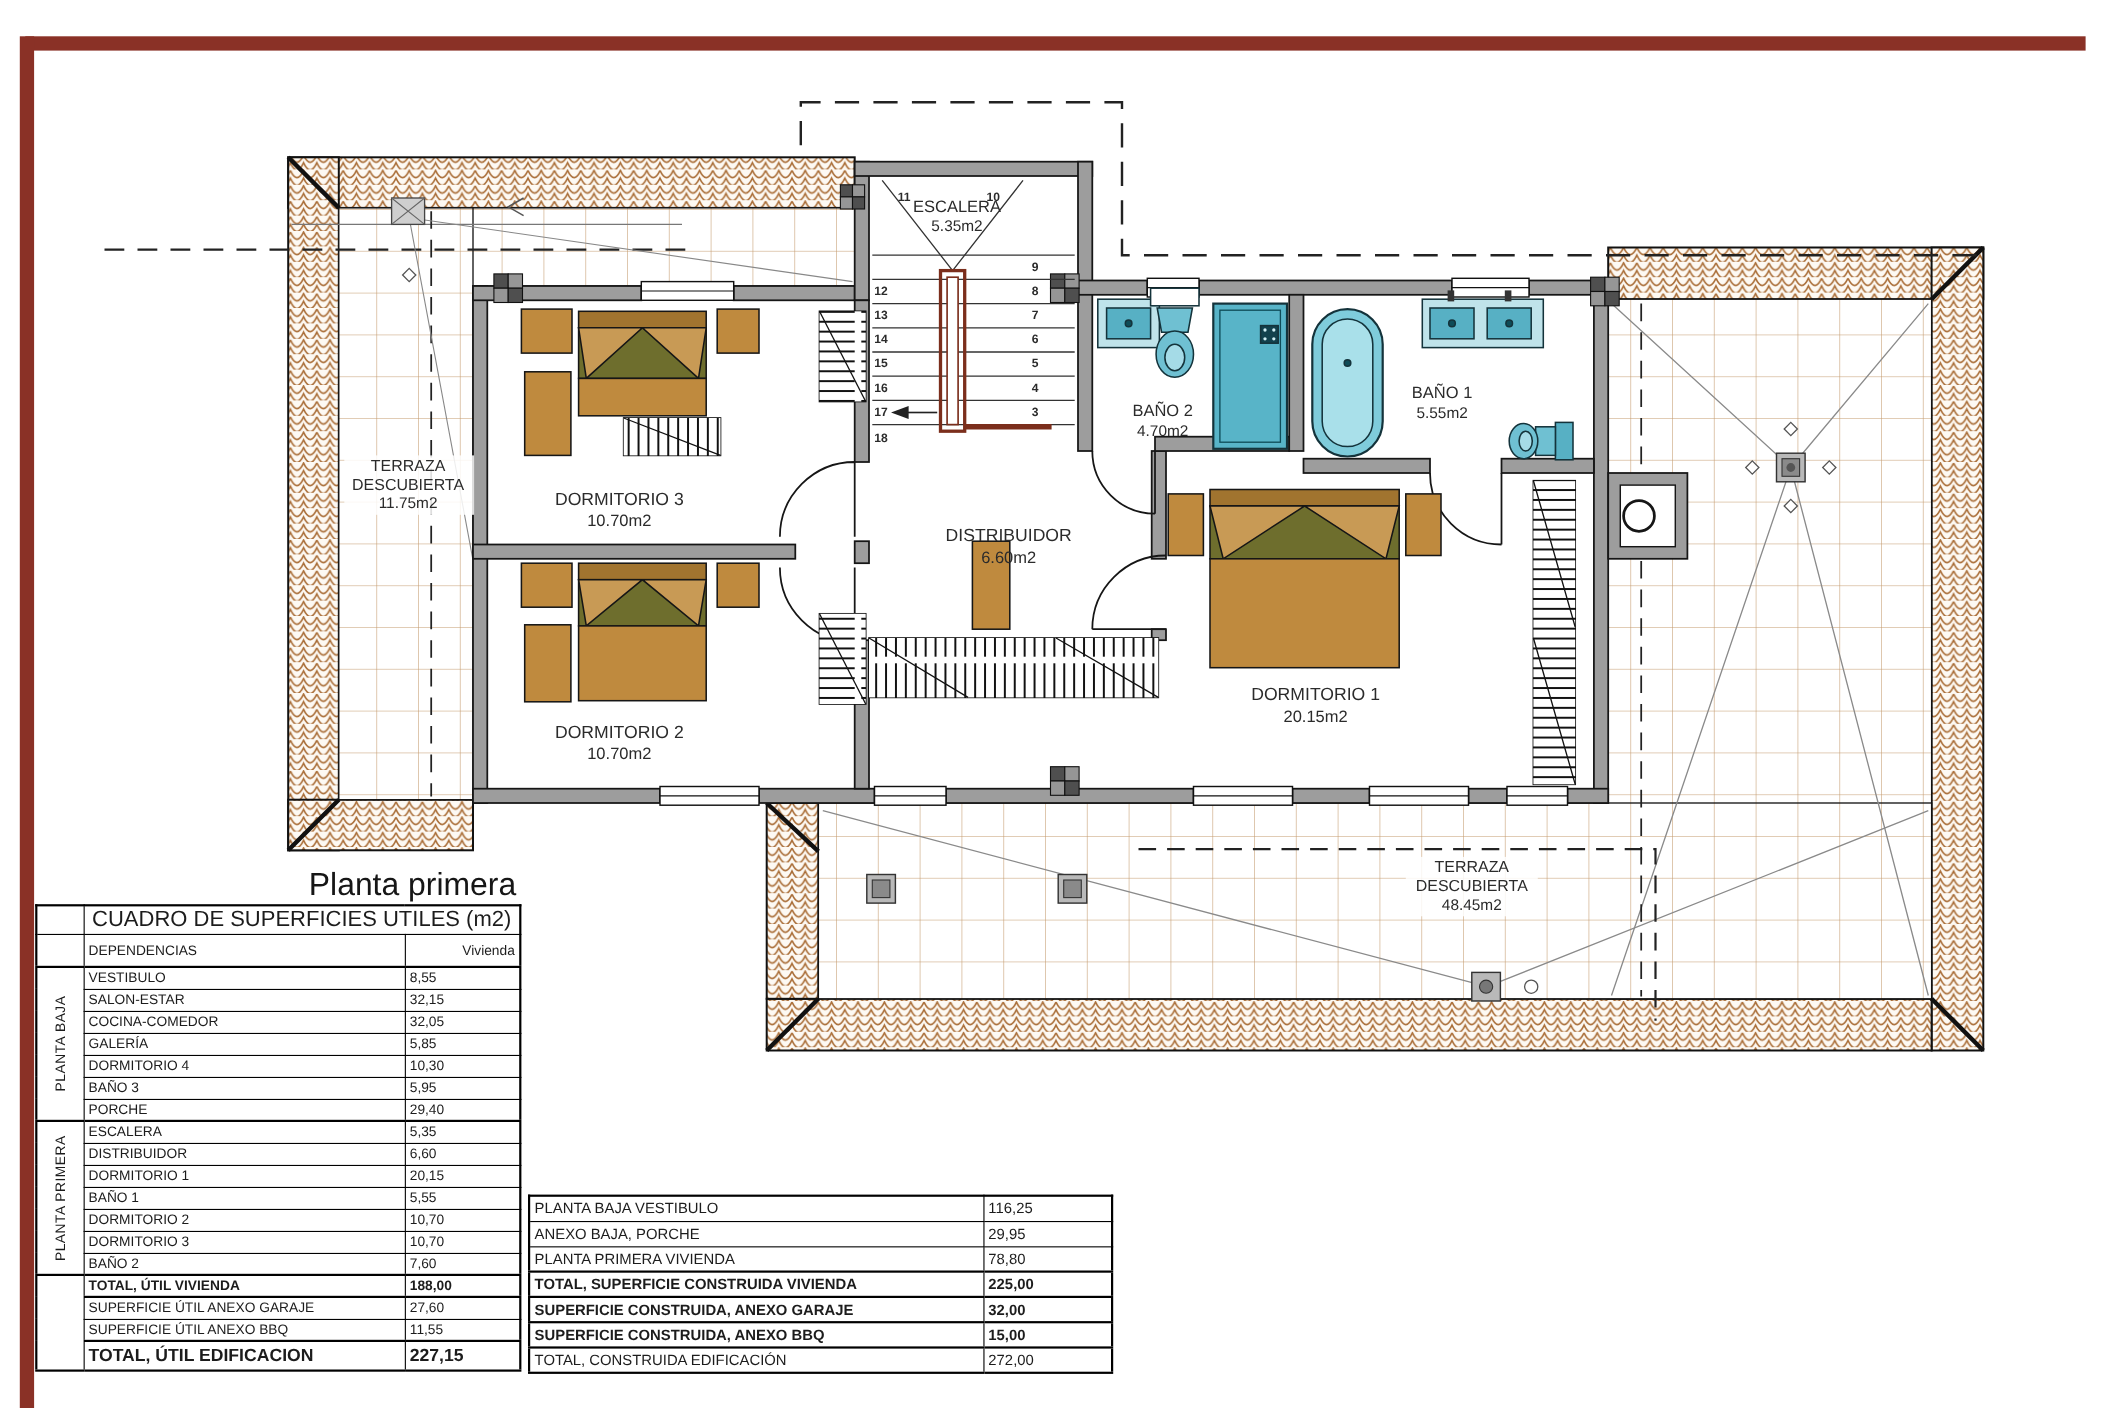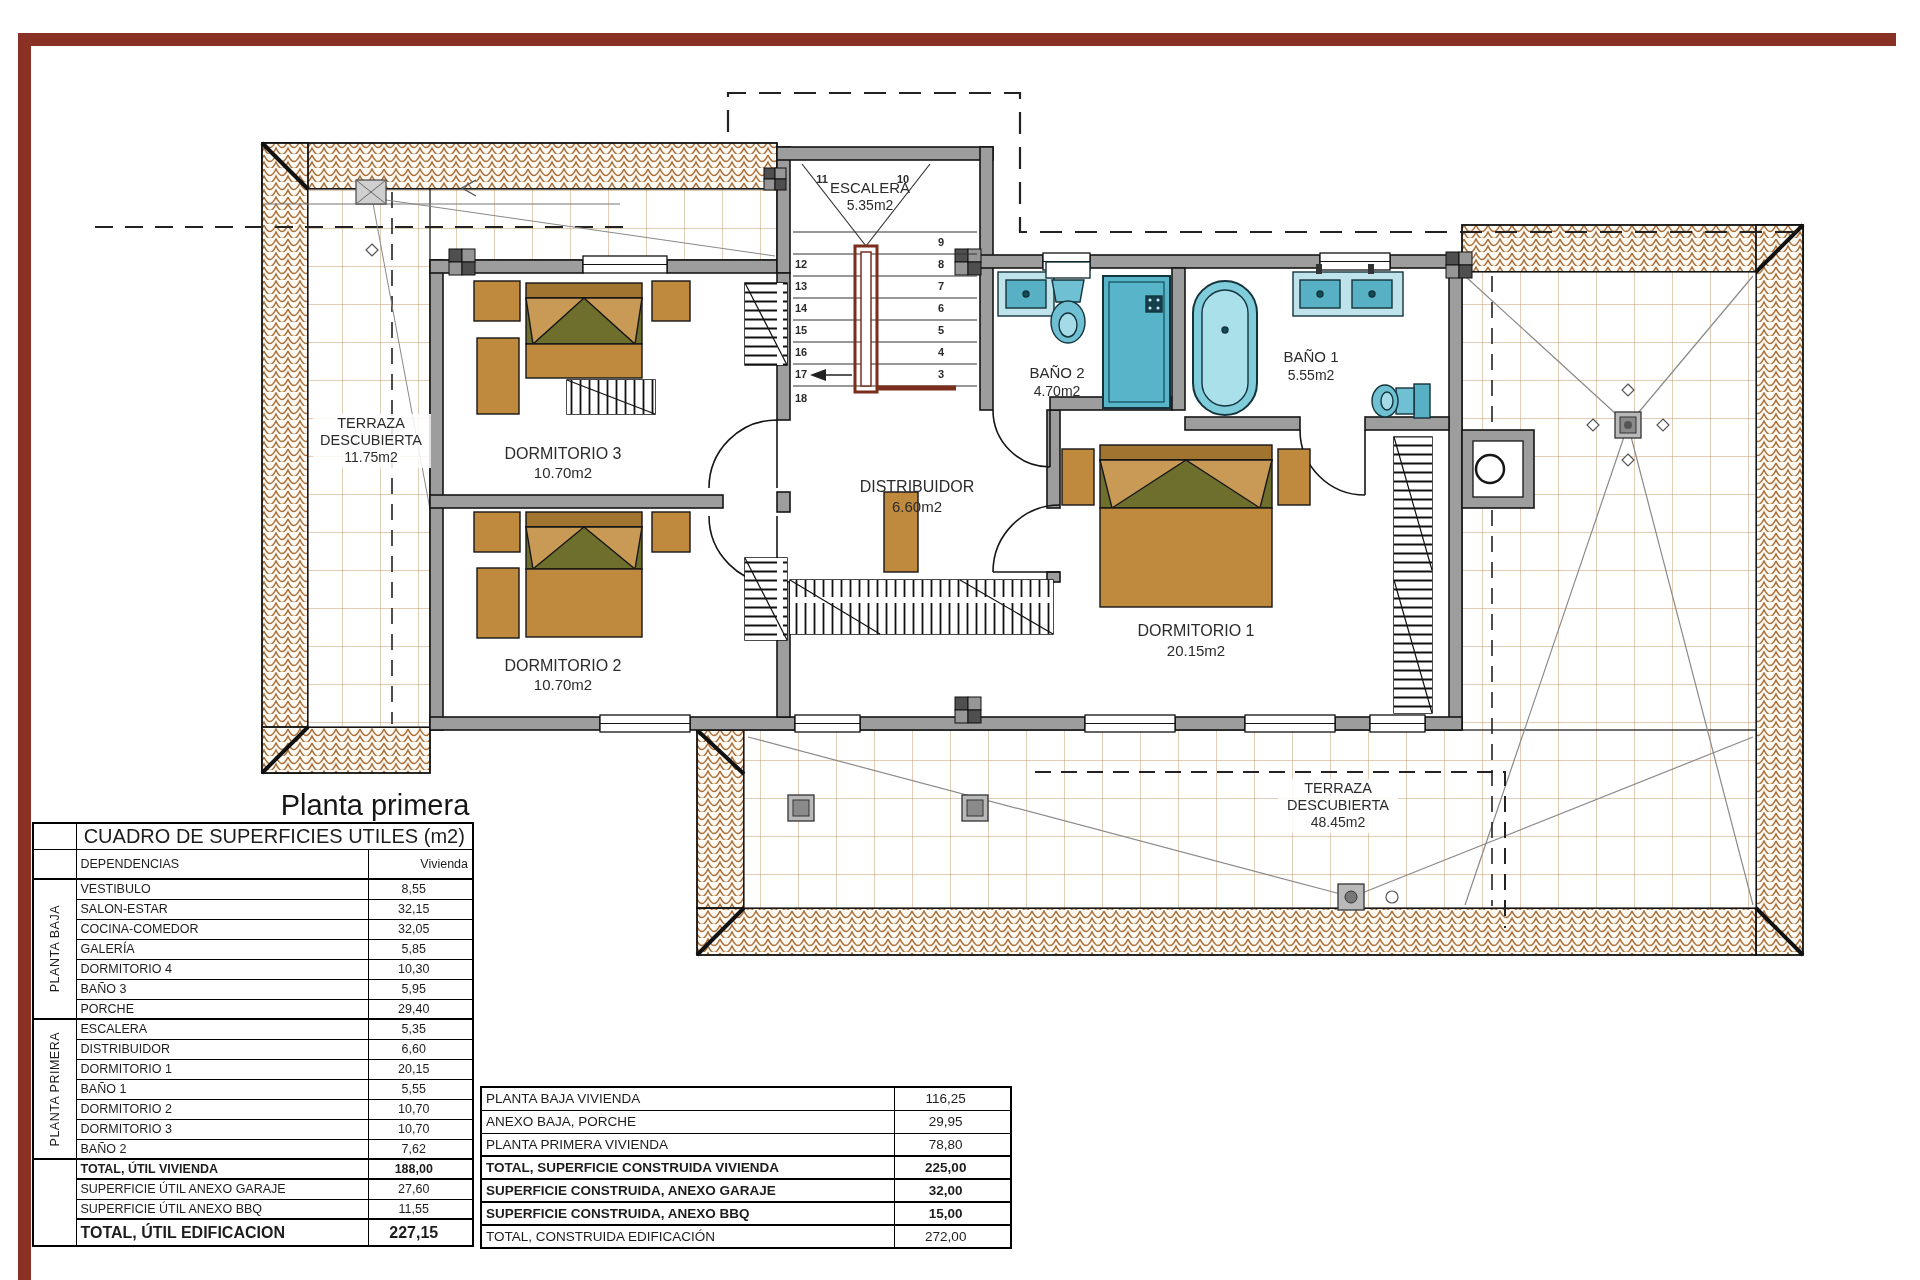--- a/index.html
+++ b/index.html
@@ -13,21 +13,21 @@
               font-size:29px;color:#161616}
   table.tbl{border-collapse:collapse;table-layout:fixed;position:absolute;background:#fff}
   .tbl td{border:1px solid #000;padding:0 4px;white-space:nowrap;overflow:hidden;
           font-size:12.5px;vertical-align:middle}
   .tbl-left{left:32px;top:822px;width:440px;border:2px solid #000}
   .tbl-right{left:480px;top:1086px;width:530px;border:2px solid #000}
   .tbl-left tr{height:20px}
   tr.r-title{height:26px} tr.r-cols{height:30px}
   td.c-title{text-align:center;font-size:20px}
   td.c-center{text-align:right}
-  td.c-num{text-align:center;padding-right:17px}
+  td.c-num{text-align:left;padding-right:17px}
   td.c-vert{text-align:center;padding:0}
   .vert{writing-mode:vertical-rl;transform:rotate(180deg);font-size:12.5px;margin:0 auto;letter-spacing:.5px}
   tr.gsep td{border-top:2px solid #000}
   tr.r-total1 td, tr.r-grand td{border-top:2px solid #000;border-bottom:2px solid #000}
   .b{font-weight:bold}
   tr.r-grand{height:27px}
   tr.r-grand td{font-size:16px}
   .tbl-right tr{height:23px}
   tr.rt-title{height:28px}
   .tbl-right td{font-size:13.5px}
@@ -457,21 +457,21 @@
   <tr>
         <td>DORMITORIO 2</td>
         <td class="c-num">10,70</td>
       </tr>
   <tr>
         <td>DORMITORIO 3</td>
         <td class="c-num">10,70</td>
       </tr>
   <tr>
         <td>BAÑO 2</td>
-        <td class="c-num">7,62</td>
+        <td class="c-num">7,60</td>
       </tr>
   <tr class="r-total1">
     <td rowspan="4"></td>
     <td class="b">TOTAL, ÚTIL VIVIENDA</td>
     <td class="c-num b">188,00</td>
   </tr>
   <tr>
         <td>SUPERFICIE ÚTIL ANEXO GARAJE</td>
         <td class="c-num">27,60</td>
       </tr>
@@ -486,21 +486,21 @@
   </tbody>
 </table>
 
 <table class="tbl tbl-right">
   <colgroup>
       <col style="width:413px">
       <col style="width:117px">
     </colgroup>
   <tbody>
   <tr>
-        <td>PLANTA BAJA VIVIENDA</td>
+        <td>PLANTA BAJA VESTIBULO</td>
         <td class="c-num">116,25</td>
       </tr>
   <tr>
         <td>ANEXO BAJA, PORCHE</td>
         <td class="c-num">29,95</td>
       </tr>
   <tr>
         <td>PLANTA PRIMERA VIVIENDA</td>
         <td class="c-num">78,80</td>
       </tr>

